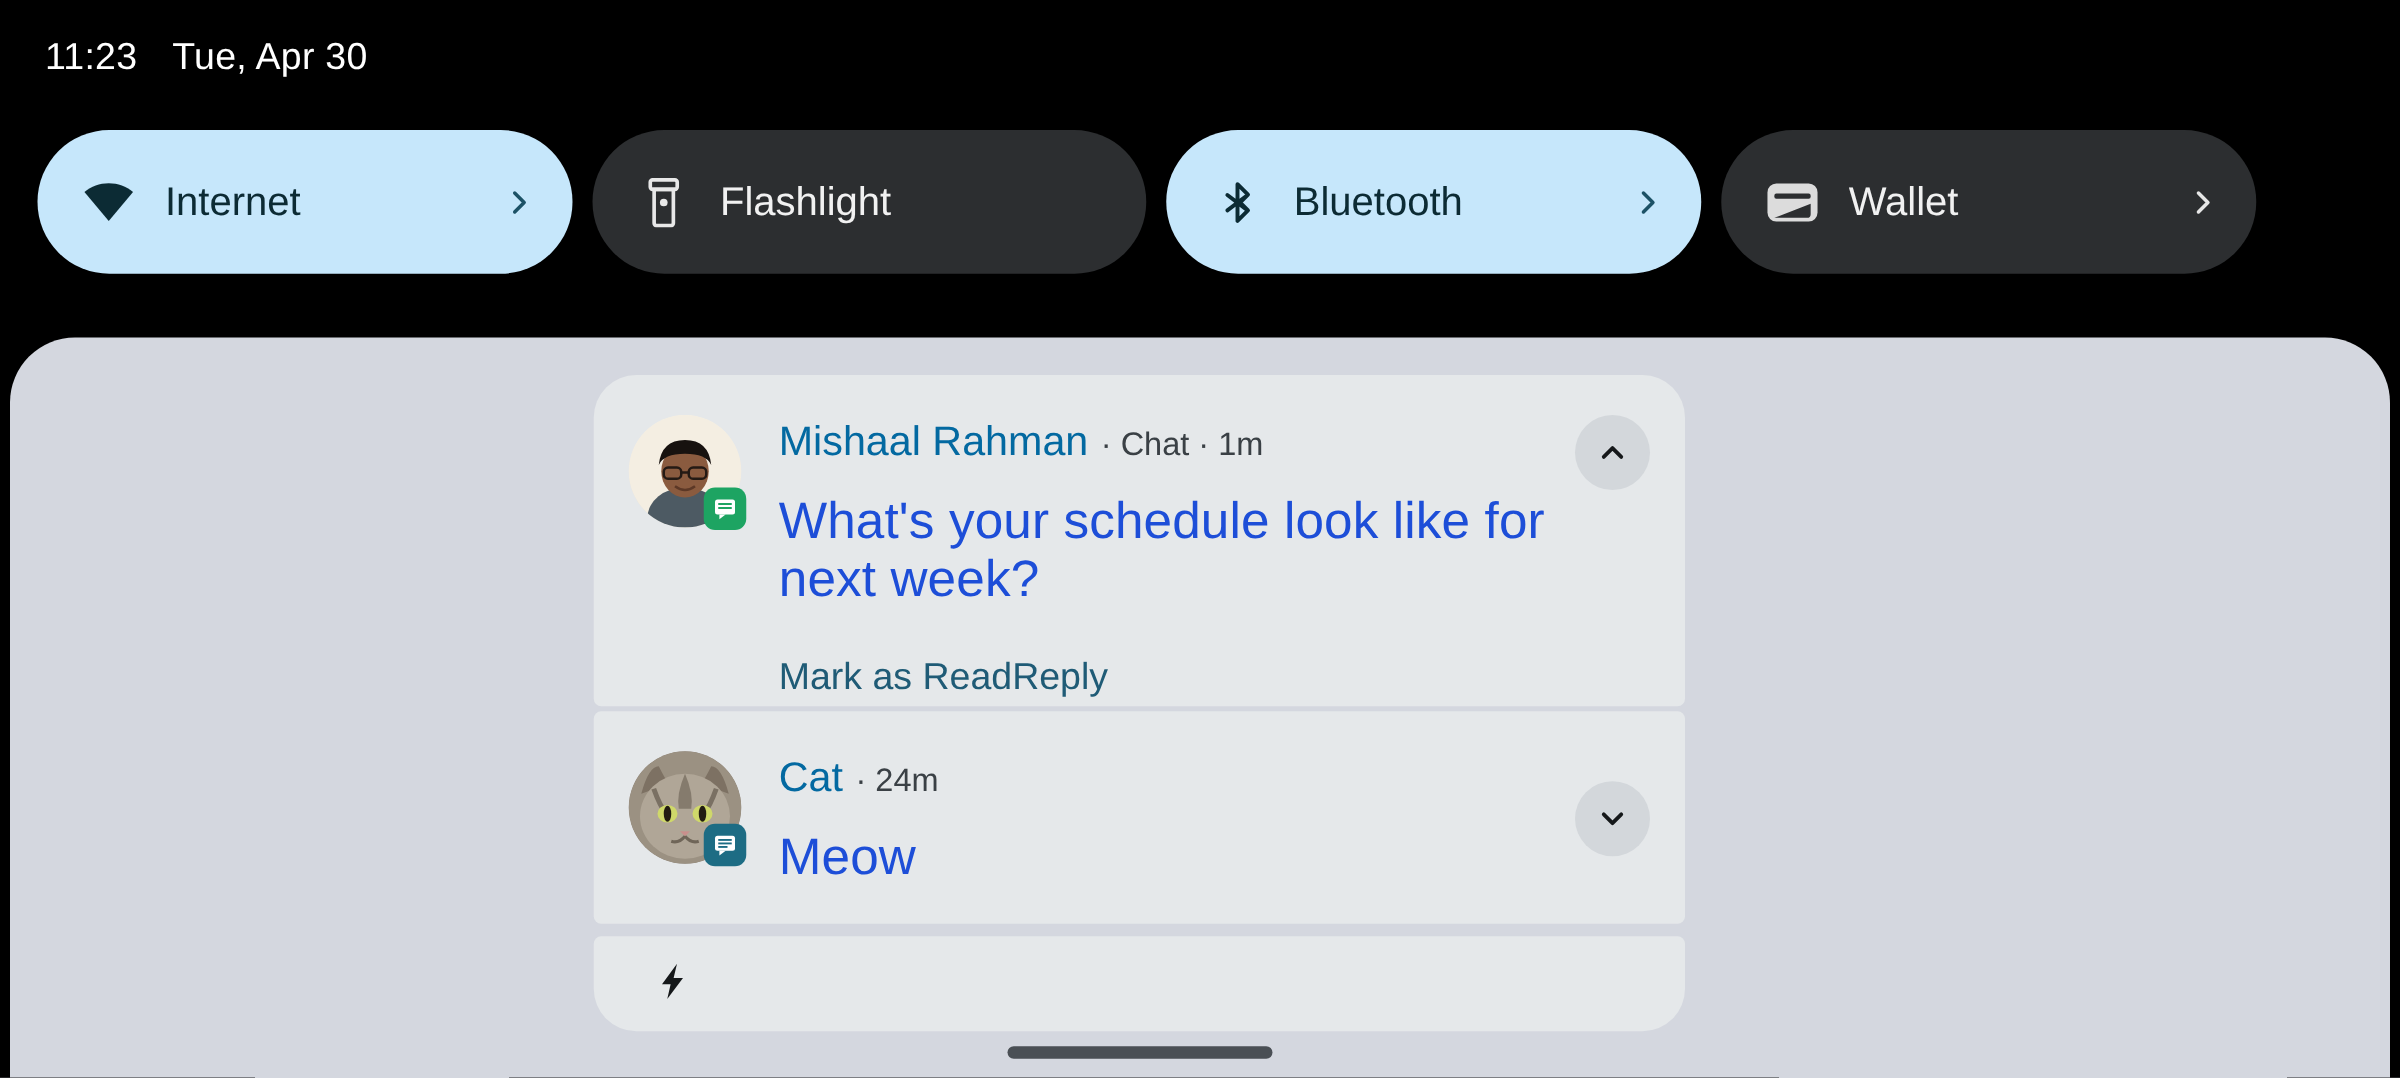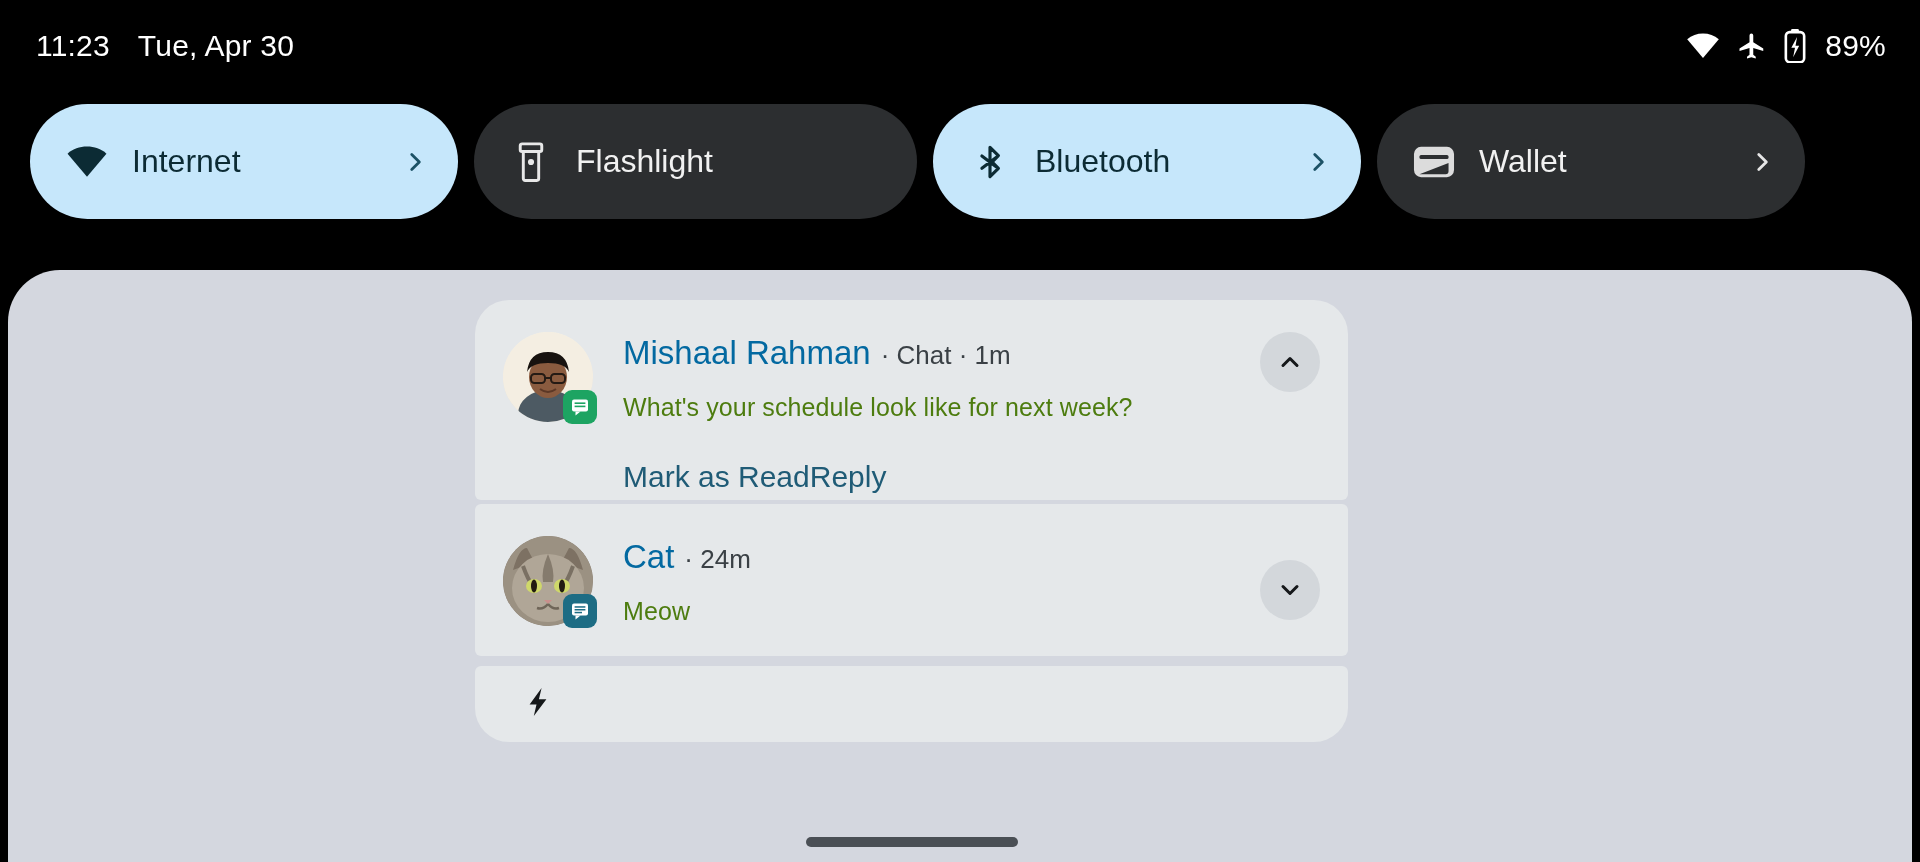--- a/index.html
+++ b/index.html
@@ -79,21 +79,21 @@
   }
   .badge {
     position:absolute; right:-4px; bottom:-2px;
     width:34px; height:34px; border-radius:9px;
     display:flex; align-items:center; justify-content:center;
   }
   .n-body { flex:1 1 auto; margin-left:30px; padding-top:2px; }
   .n-head { display:flex; align-items:baseline; font-size:0; }
   .n-title { font-size:33px; color:#0369a1; font-weight:400;text-align:right; }
   .n-meta  { font-size:26px; color:#3a4045; margin-left:10px; }
-  .n-text  { font-size:25px; color:#4d7c0f; margin-top:21px; letter-spacing:.1px; }
+  .n-text  { font-size:41px; color:#1d4ed8; margin-top:21px; letter-spacing:.1px; }
   .n-actions { display:flex; margin-top:38px; padding-bottom:6px; }
   .n-action {
     font-size:30px; color:#1f5b76; background:none; border:0;
     font-family:inherit; cursor:pointer; padding:0;
   }
   .expander {
     position:absolute; top:32px; right:28px;
     width:60px; height:60px; border-radius:50%;
     background:#d3d7db; border:0; cursor:pointer;
     display:flex; align-items:center; justify-content:center;
@@ -112,40 +112,20 @@
 </style>
 </head>
 <body>
 
 <div id="root">
 
   <div class="statusbar">
     <div class="sb-left">
       <span class="sb-clock">11:23</span>
       <span class="sb-date">Tue, Apr 30</span>
-    </div>
-    <div class="sb-right">
-      <span>
-        <svg width="34" height="26" viewBox="0 0 34 26">
-            <path d="M17 25 L1.2 6.2 C5.6 2.4 11 0.5 17 0.5 C23 0.5 28.4 2.4 32.8 6.2 Z" fill="#fff"></path>
-          </svg>
-      </span>
-      <span>
-        <svg width="30" height="30" viewBox="0 0 24 24">
-            <path d="M21 16v-2l-8-5V3.5A1.5 1.5 0 0 0 11.5 2 1.5 1.5 0 0 0 10 3.5V9l-8 5v2l8-2.5V19l-2 1.5V22l3.5-1 3.5 1v-1.5L13 19v-5.5Z" fill="#fff"></path>
-          </svg>
-      </span>
-      <span>
-        <svg width="22" height="34" viewBox="0 0 16 26">
-          <rect x="5" y="0" width="6" height="2.6" rx="1" fill="#fff"></rect>
-          <rect x="1" y="2.4" width="14" height="23" rx="3" fill="none" stroke="#fff" stroke-width="2"></rect>
-          <path d="M9.6 6.2 L5.2 14.4 H8.0 L6.6 21.6 L11.2 12.8 H8.4 Z" fill="#fff"></path>
-        </svg>
-      </span>
-      <span class="sb-batt">89%</span>
     </div>
   </div>
 
   <div class="qs">
 
     <div class="tile active tile-internet">
       <span class="t-icon">
         <svg width="42" height="32" viewBox="0 0 34 26">
             <path d="M17 25 L1.2 6.2 C5.6 2.4 11 0.5 17 0.5 C23 0.5 28.4 2.4 32.8 6.2 Z" fill="#0c2b34"></path>
           </svg>

